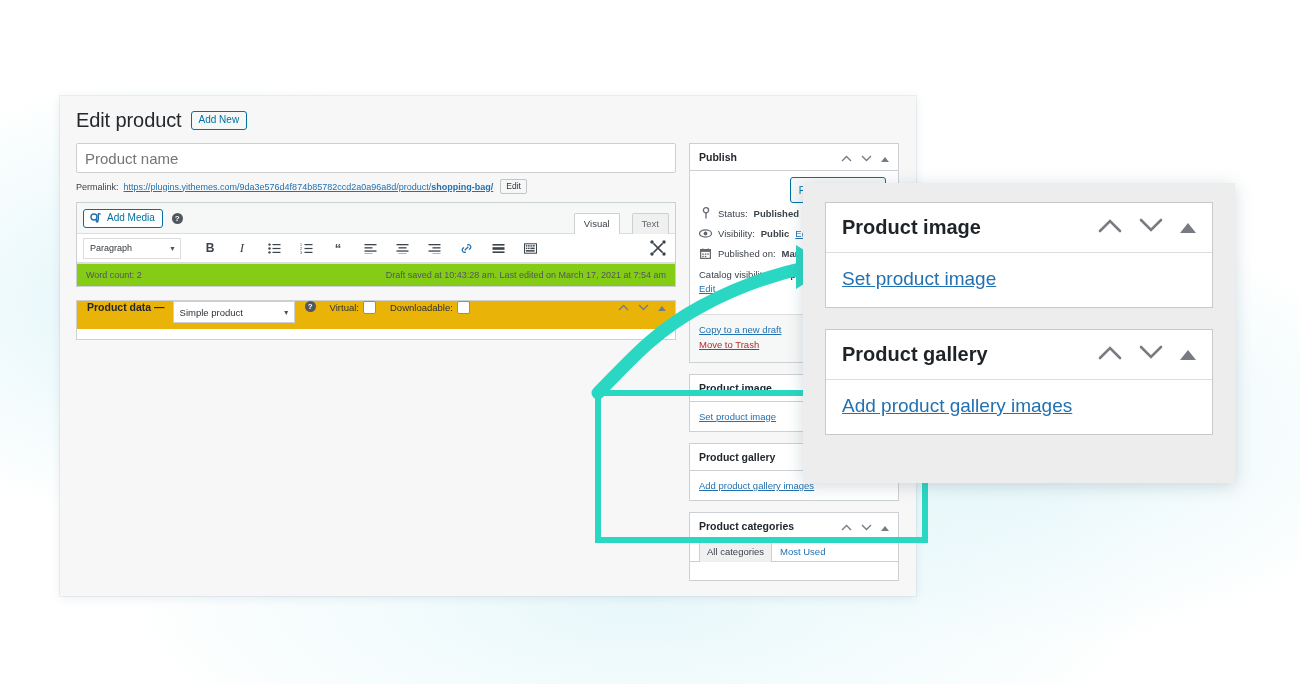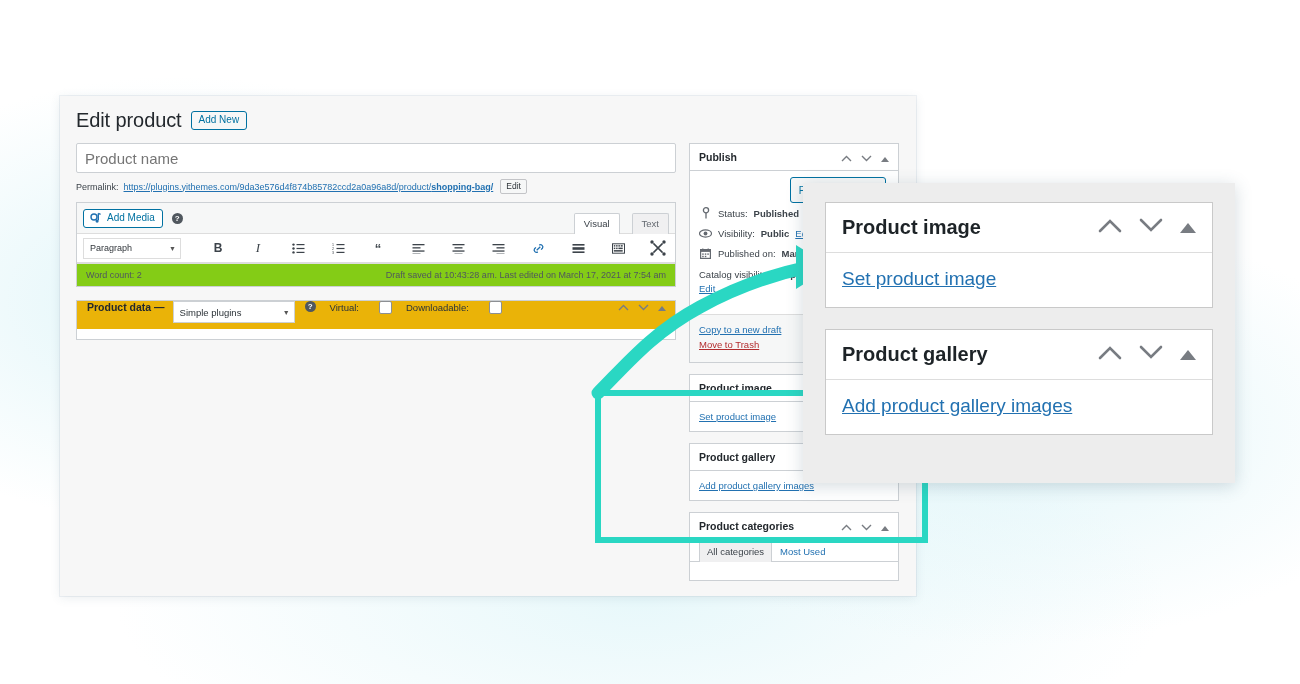--- a/index.html
+++ b/index.html
@@ -111,21 +111,21 @@
   .vt-tabs { position: absolute; right: 6px; bottom: -1px; display: flex; gap: 12px; }
   .vt-tab {
     font-size: 9.5px; color: #646970;
     border: 1px solid #ccd0d4; border-bottom: none;
     padding: 4px 9px 5px 9px; background: #f0f0f1;
     border-radius: 2px 2px 0 0; cursor: pointer;
   }
   .vt-tab.active { background: #fff; color: #3c434a; }
 
   .format-bar {
-    display: flex; align-items: center; gap: 20px;
+    display: flex; align-items: center; gap: 12px;
     height: 28px; padding: 0 6px;
     border-bottom: 1px solid #ddd; background: #fff;
     position: relative;
   }
   .para-select {
     display: inline-flex; align-items: center; justify-content: space-between;
     width: 86px; height: 19px;
     border: 1px solid #ddd; background: #fff;
     font-size: 9px; color: #32373c;
     padding: 0 4px 0 6px; margin-right: 7px; cursor: pointer;
@@ -171,21 +171,21 @@
   }
   .pd-title { font-weight: bold; }
   .pd-select {
     display: inline-flex; align-items: center; justify-content: space-between;
     width: 110px; height: 20px;
     border: 1px solid #ccd0d4; background: #fff;
     font-size: 9.5px; color: #2c3338; padding: 0 4px 0 6px;
     cursor: pointer;
   }
   .pd-check {
-    display: inline-flex; align-items: center; gap: 20px;
+    display: inline-flex; align-items: center; gap: 4px;
     font-size: 9.5px; color: #2c3338; margin-left: 6px;
   }
   .cbox {
     width: 11px; height: 11px; border: 1px solid #8c8f94;
     background: #fff; border-radius: 2px; display: inline-block;
   }
   .panel-toggles { position: absolute; right: 9px; display: flex; align-items: center; gap: 9px; }
 
   
   .metabox { border: 1px solid #ccd0d4; background: #fff; margin-bottom: 11px; }
@@ -411,21 +411,21 @@
             <div class="editor-status">
               <span>Word count: 2</span>
               <span>Draft saved at 10:43:28 am. Last edited on March 17, 2021 at 7:54 am</span>
             </div>
           </div>
 
           <div class="product-data-panel">
             <div class="pd-head">
               <span class="pd-title">Product data —</span>
               <span class="pd-select">
-                <span>Simple plugins</span>
+                <span>Simple product</span>
                 <span class="caret-tiny">▼</span>
               </span>
               <span class="help-dot" style="margin-left:2px;">?</span>
               <span class="pd-check">
                 <span>Virtual:</span>
                 <span class="cbox"></span>
               </span>
               <span class="pd-check">
                 <span>Downloadable:</span>
                 <span class="cbox"></span>

